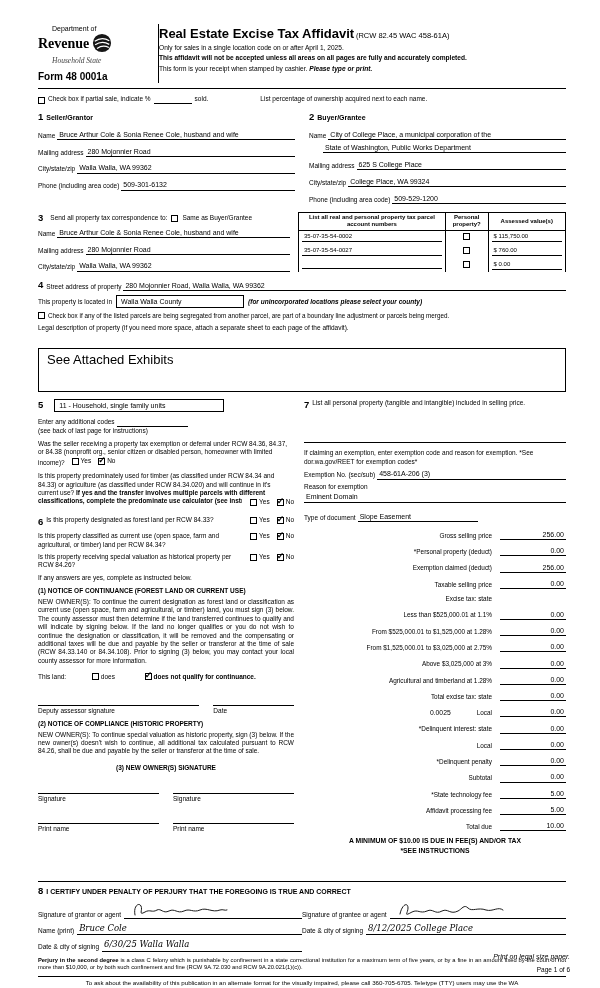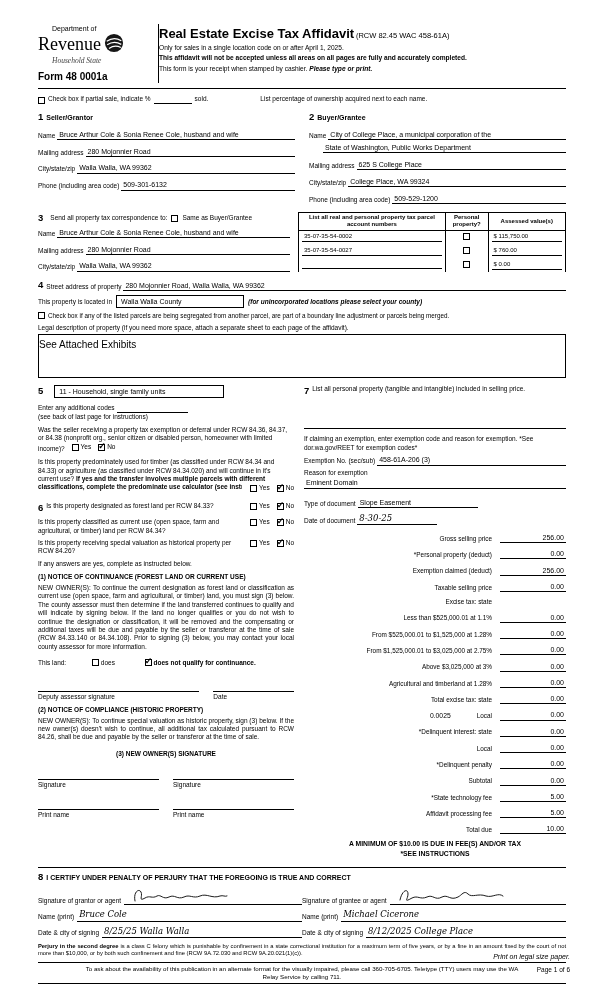--- a/index.html
+++ b/index.html
@@ -15,21 +15,21 @@
 .hand{font-family:"DejaVu Serif",serif;font-style:italic;font-size:8.5px}
 .cb{display:inline-block;width:7px;height:7px;border:1px solid #000;position:relative;vertical-align:-1px;background:#fff;flex:none}
 .cb.ck::after{content:"✓";position:absolute;left:-1px;top:-4px;font-size:9px;font-weight:bold}
 .cbg{display:inline-flex;align-items:center;gap:2px;white-space:nowrap}
 .cbg .cb{margin-left:5px}
 
 .header{display:flex;border-bottom:1px solid #000;padding-bottom:5px}
 .logo{width:120px;flex:none}
 .dept-of{font-size:7px;padding-left:14px}
 .rev-row{display:flex;align-items:center;gap:3px}
-.revenue{font-family:"Liberation Serif",serif;font-weight:normal;font-size:18px;line-height:1}
+.revenue{font-family:"Liberation Serif",serif;font-weight:bold;font-size:14px;line-height:1}
 .wa-state{font-family:"Liberation Serif",serif;font-style:italic;font-size:7.5px;color:#444;padding-left:14px}
 .form-no{font-weight:bold;font-size:10px;margin-top:5px}
 .title-block{flex:1;border-left:1.5px solid #000;padding-top:2px}
 .title{font-size:13px;font-weight:bold}
 .title-rcw{font-size:7.5px}
 .hnote{font-size:6.6px;margin-top:1.5px}
 
 .partial{display:flex;align-items:flex-end;margin-top:6px}
 .partial .left{display:flex;align-items:flex-end;gap:3px;white-space:nowrap}
 .partial .rnote{margin-left:52px}
@@ -45,21 +45,21 @@
 .sec3-row{display:flex;gap:8px;margin-top:8px}
 .sec3{width:252px;flex:none}
 .parcel-wrap{flex:1}
 .parcel-table{width:100%;border-collapse:collapse;font-size:6px}
 .parcel-table th{border:1px solid #000;font-weight:bold;text-align:center;padding:1px 2px;line-height:1.2}
 .parcel-table td{border-left:1px solid #000;border-right:1px solid #000;padding:2.5px 3px;height:13px}
 .parcel-table .w100{width:100%}
 
 .sec4{margin-top:7px}
 .box{border:1px solid #000;display:inline-block;padding:1px 4px;font-size:7px}
-.legal-box{border:1px solid #000;height:44px;margin-top:2px;padding:3px 0;font-size:10px}
+.legal-box{border:1px solid #000;height:44px;margin-top:16px;padding:3px 8px;font-size:13px}
 
 .mid{display:flex;gap:10px;margin-top:7px;min-height:474px}
 .mleft{width:256px;flex:none}
 .mright{flex:1;min-width:0}
 .qrow{display:flex;align-items:flex-start;margin-top:4px}
 .qrow .qtext{flex:1;padding-right:4px}
 .s6title{font-weight:bold;margin-top:5px}
 .s6body{margin-top:2px;text-align:justify}
 .sig-pair{display:flex;gap:14px;margin-top:14px}
 .sigline{flex:1}
@@ -362,24 +362,20 @@
       <div class="frow" style="margin-top:3px">
         <span class="lbl">Exemption No. (sec/sub)</span>
         <span class="fill"><span class="val">458-61A-206 (3)</span></span>
       </div>
       <div style="margin-top:3px">Reason for exemption</div>
       <div class="fill" style="display:block;margin-top:1px"><span class="val">Eminent Domain</span></div>
       <div class="frow" style="margin-top:9px">
         <span class="lbl">Type of document</span>
         <span class="fill" style="flex:0 0 120px"><span class="val">Slope Easement</span></span>
       </div>
-      <div class="frow" style="margin-top:5px">
-        <span class="lbl">Date of document</span>
-        <span class="fill" style="flex:0 0 80px"><span class="hand">8-30-25</span></span>
-      </div>
 
       <div style="margin-top:8px">
         <div class="fee-row">
             <span class="fee-label">Gross selling price</span>
             <span class="fee-val">256.00</span>
           </div>
         <div class="fee-row">
             <span class="fee-label">*Personal property (deduct)</span>
             <span class="fee-val">0.00</span>
           </div>
@@ -469,37 +465,33 @@
               <path d="M5 15 C3 6 9 2 11 6 C13 10 8 16 15 12 C20 9 22 13 27 10 C31 8 33 14 39 11 C45 8 47 14 54 11 C60 8 63 13 70 10 C77 7 82 13 90 10 C93 9 95 11 97 10" fill="none" stroke="#1c1c1c" stroke-width="1" stroke-linecap="round"></path>
             </svg>
           </span>
         </div>
         <div class="s8row">
             <span class="lbl">Name (print)</span>
             <span class="fill"><span class="hand">Bruce Cole</span></span>
           </div>
         <div class="s8row">
             <span class="lbl">Date &amp; city of signing</span>
-            <span class="fill"><span class="hand">8/25/25    Walla Walla</span></span>
+            <span class="fill"><span class="hand">6/30/25    Walla Walla</span></span>
           </div>
       </div>
       <div class="s8col">
         <div class="s8row" style="height:16px">
           <span class="lbl">Signature of grantee or agent</span>
           <span class="fill">
             <svg class="sigsvg" width="110" height="20" viewBox="0 0 110 20">
               <path d="M4 14 C6 4 12 2 12 8 C12 13 7 17 16 12 C22 9 24 14 31 11 C37 8 39 15 46 11 C52 8 54 15 62 11 C66 9 68 4 72 8 C76 12 82 7 90 10 C97 12 102 6 107 10" fill="none" stroke="#1c1c1c" stroke-width="1" stroke-linecap="round"></path>
             </svg>
           </span>
         </div>
         <div class="s8row">
-            <span class="lbl">Name (print)</span>
-            <span class="fill"><span class="hand">Michael Cicerone</span></span>
-          </div>
-        <div class="s8row">
             <span class="lbl">Date &amp; city of signing</span>
             <span class="fill"><span class="hand">8/12/2025   College Place</span></span>
           </div>
       </div>
     </div>
   </div>
 
   <div class="perjury">
     <span class="b">Perjury in the second degree</span><span> is a class C felony which is punishable by confinement in a state correctional institution for a maximum term of five years, or by a fine in an amount fixed by the court of not more than $10,000, or by both such confinement and fine (RCW 9A.72.030 and RCW 9A.20.021(1)(c)).</span>
   </div>

